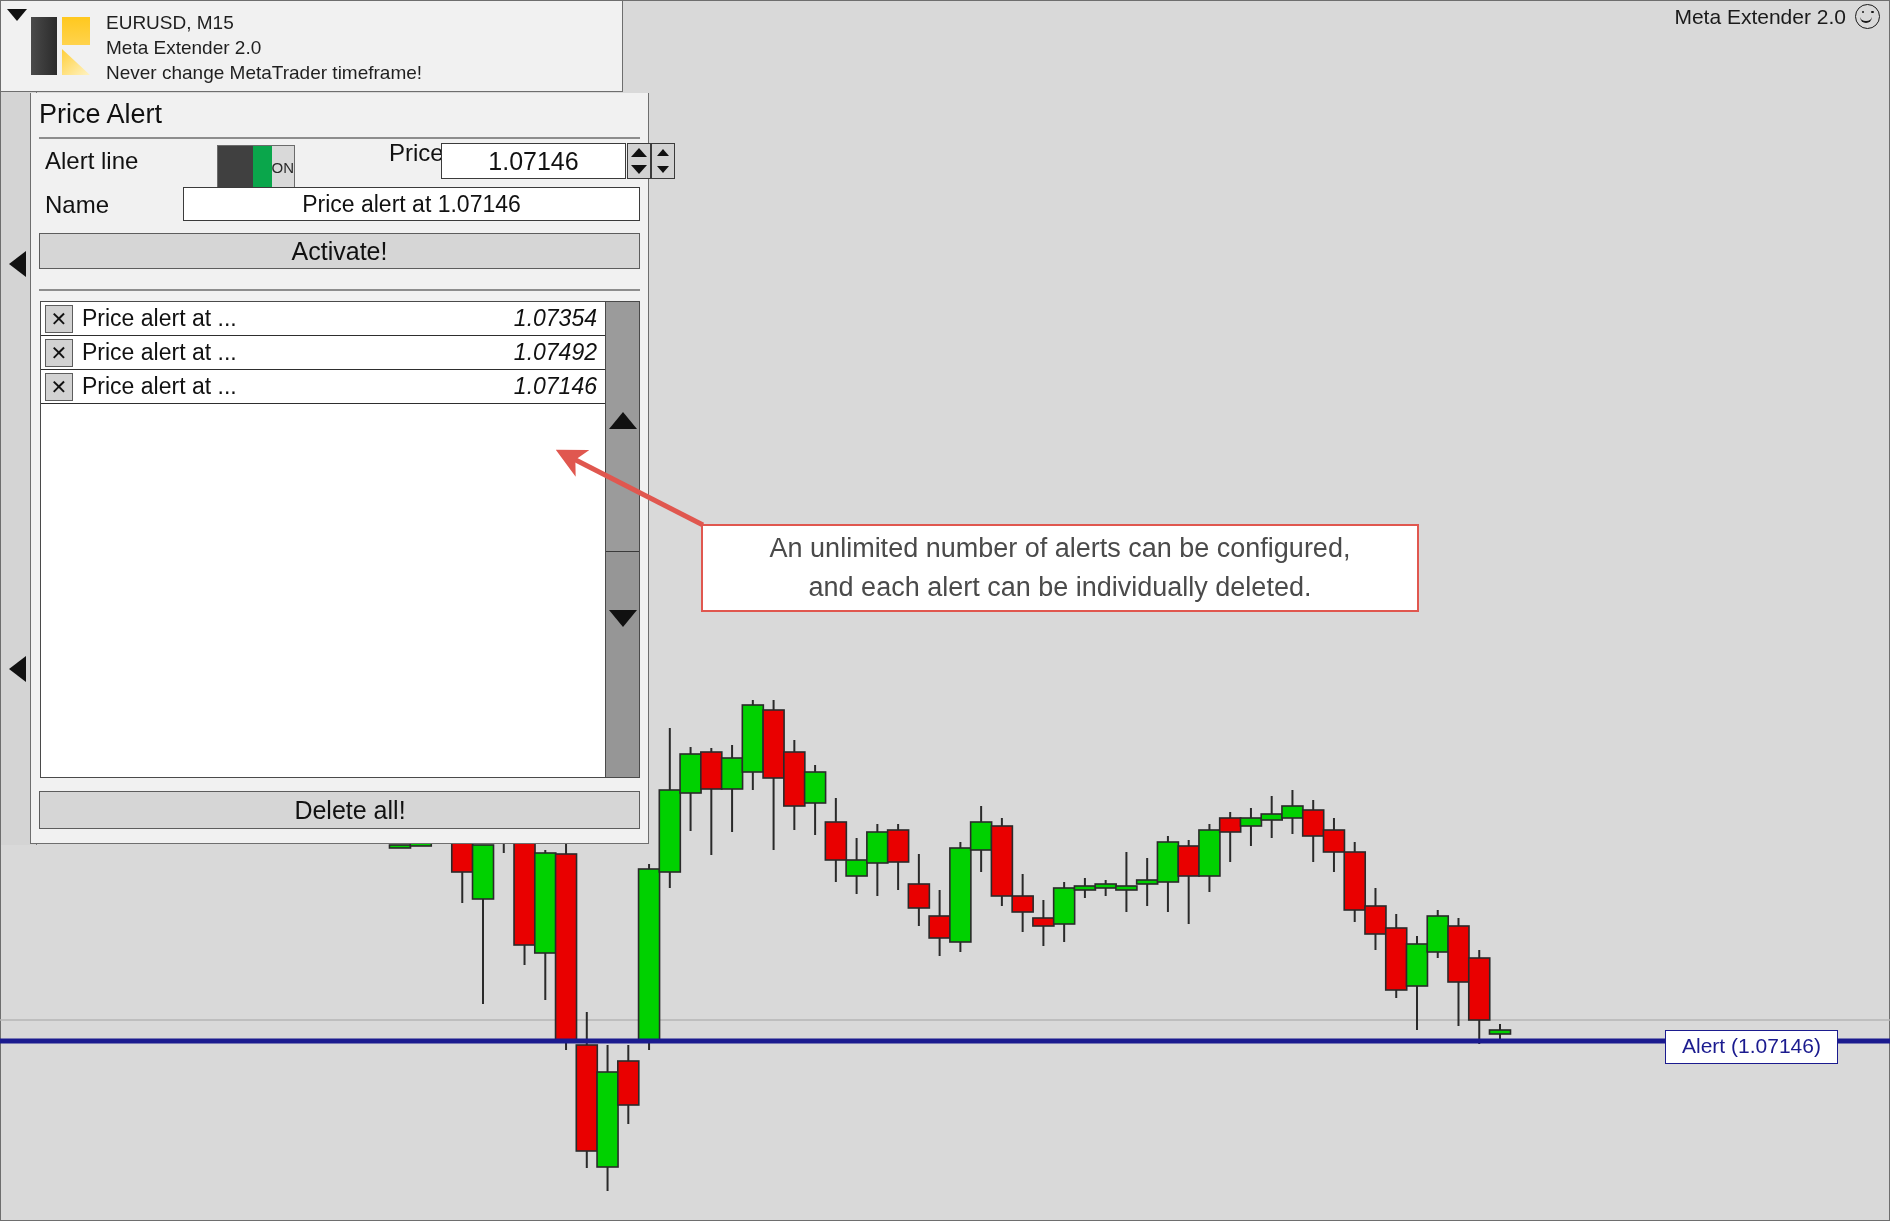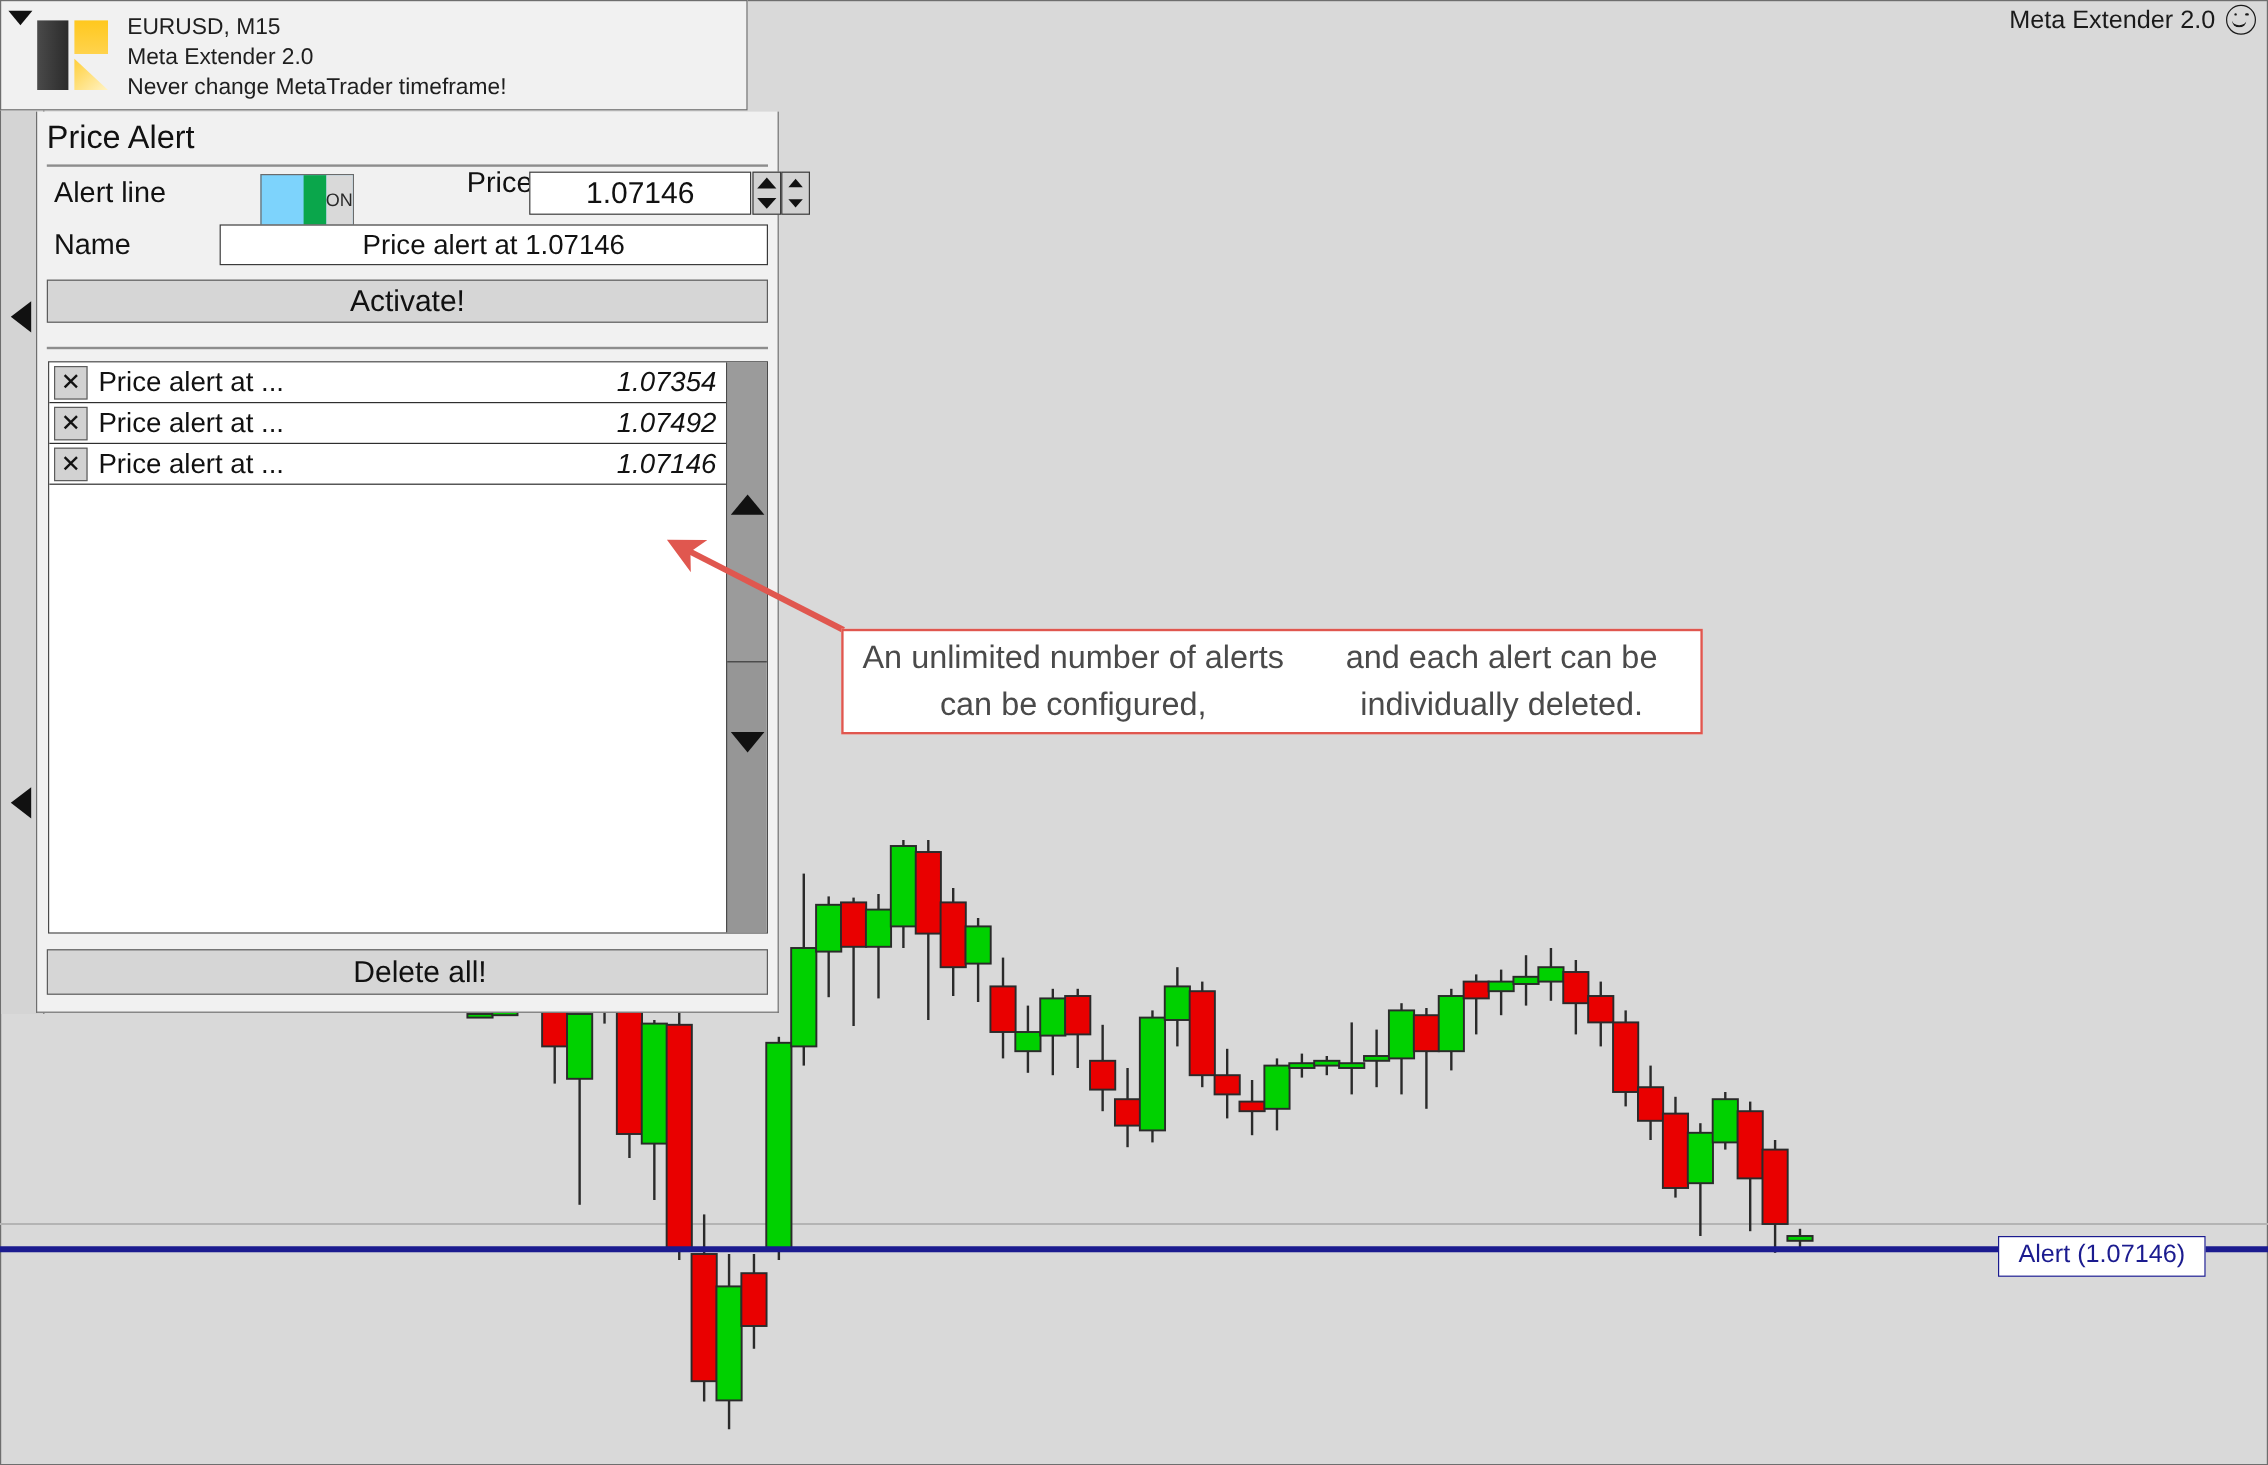--- a/index.html
+++ b/index.html
@@ -92,21 +92,21 @@
 
   .row-label{position:absolute;font-size:24px;color:#111;}
   #label-alert-line{left:14px;top:54px;}
   #label-price{left:335px;top:46px;margin-left:23px;}
   #label-name{left:14px;top:98px;}
 
   
   #alert-toggle{
     position:absolute;left:186px;top:52px;width:78px;height:44px;
     border:1.5px solid #6b6b6b;box-sizing:border-box;display:flex;
-    background:#7dd3fc;
+    background:#404040;
     padding-left:35px;
   }
   #alert-toggle .swatch{width:38px;height:100%;background:#0aa64b;}
   #alert-toggle .state{
     flex:1;display:flex;align-items:center;justify-content:center;
     font-size:15px;color:#2a2a2a;background:#d9d9d9;
   }
 
   
   #price-field{
@@ -198,21 +198,21 @@
     position:absolute;left:8px;top:698px;width:601px;height:38px;
     background:#d6d6d6;border:1.4px solid #5d5d5d;box-sizing:border-box;
     display:flex;align-items:center;justify-content:center;
     font-size:25px;color:#111;cursor:pointer;padding-left:21px;
   }
 
   
   #callout-box{
     position:absolute;left:701px;top:524px;width:718px;height:88px;
     background:#ffffff;border:2.6px solid #e0574f;box-sizing:border-box;
-    display:flex;flex-direction:row;align-items:center;justify-content:center;
+    display:flex;flex-direction:column;align-items:center;justify-content:center;
     color:#4a4a4a;font-size:27px;line-height:39px;text-align:center;
   }
   #callout-arrow{position:absolute;left:540px;top:420px;pointer-events:none;}
 </style>
 </head>
 <body>
 
 <div id="root">
 
   <div id="chart-area">

